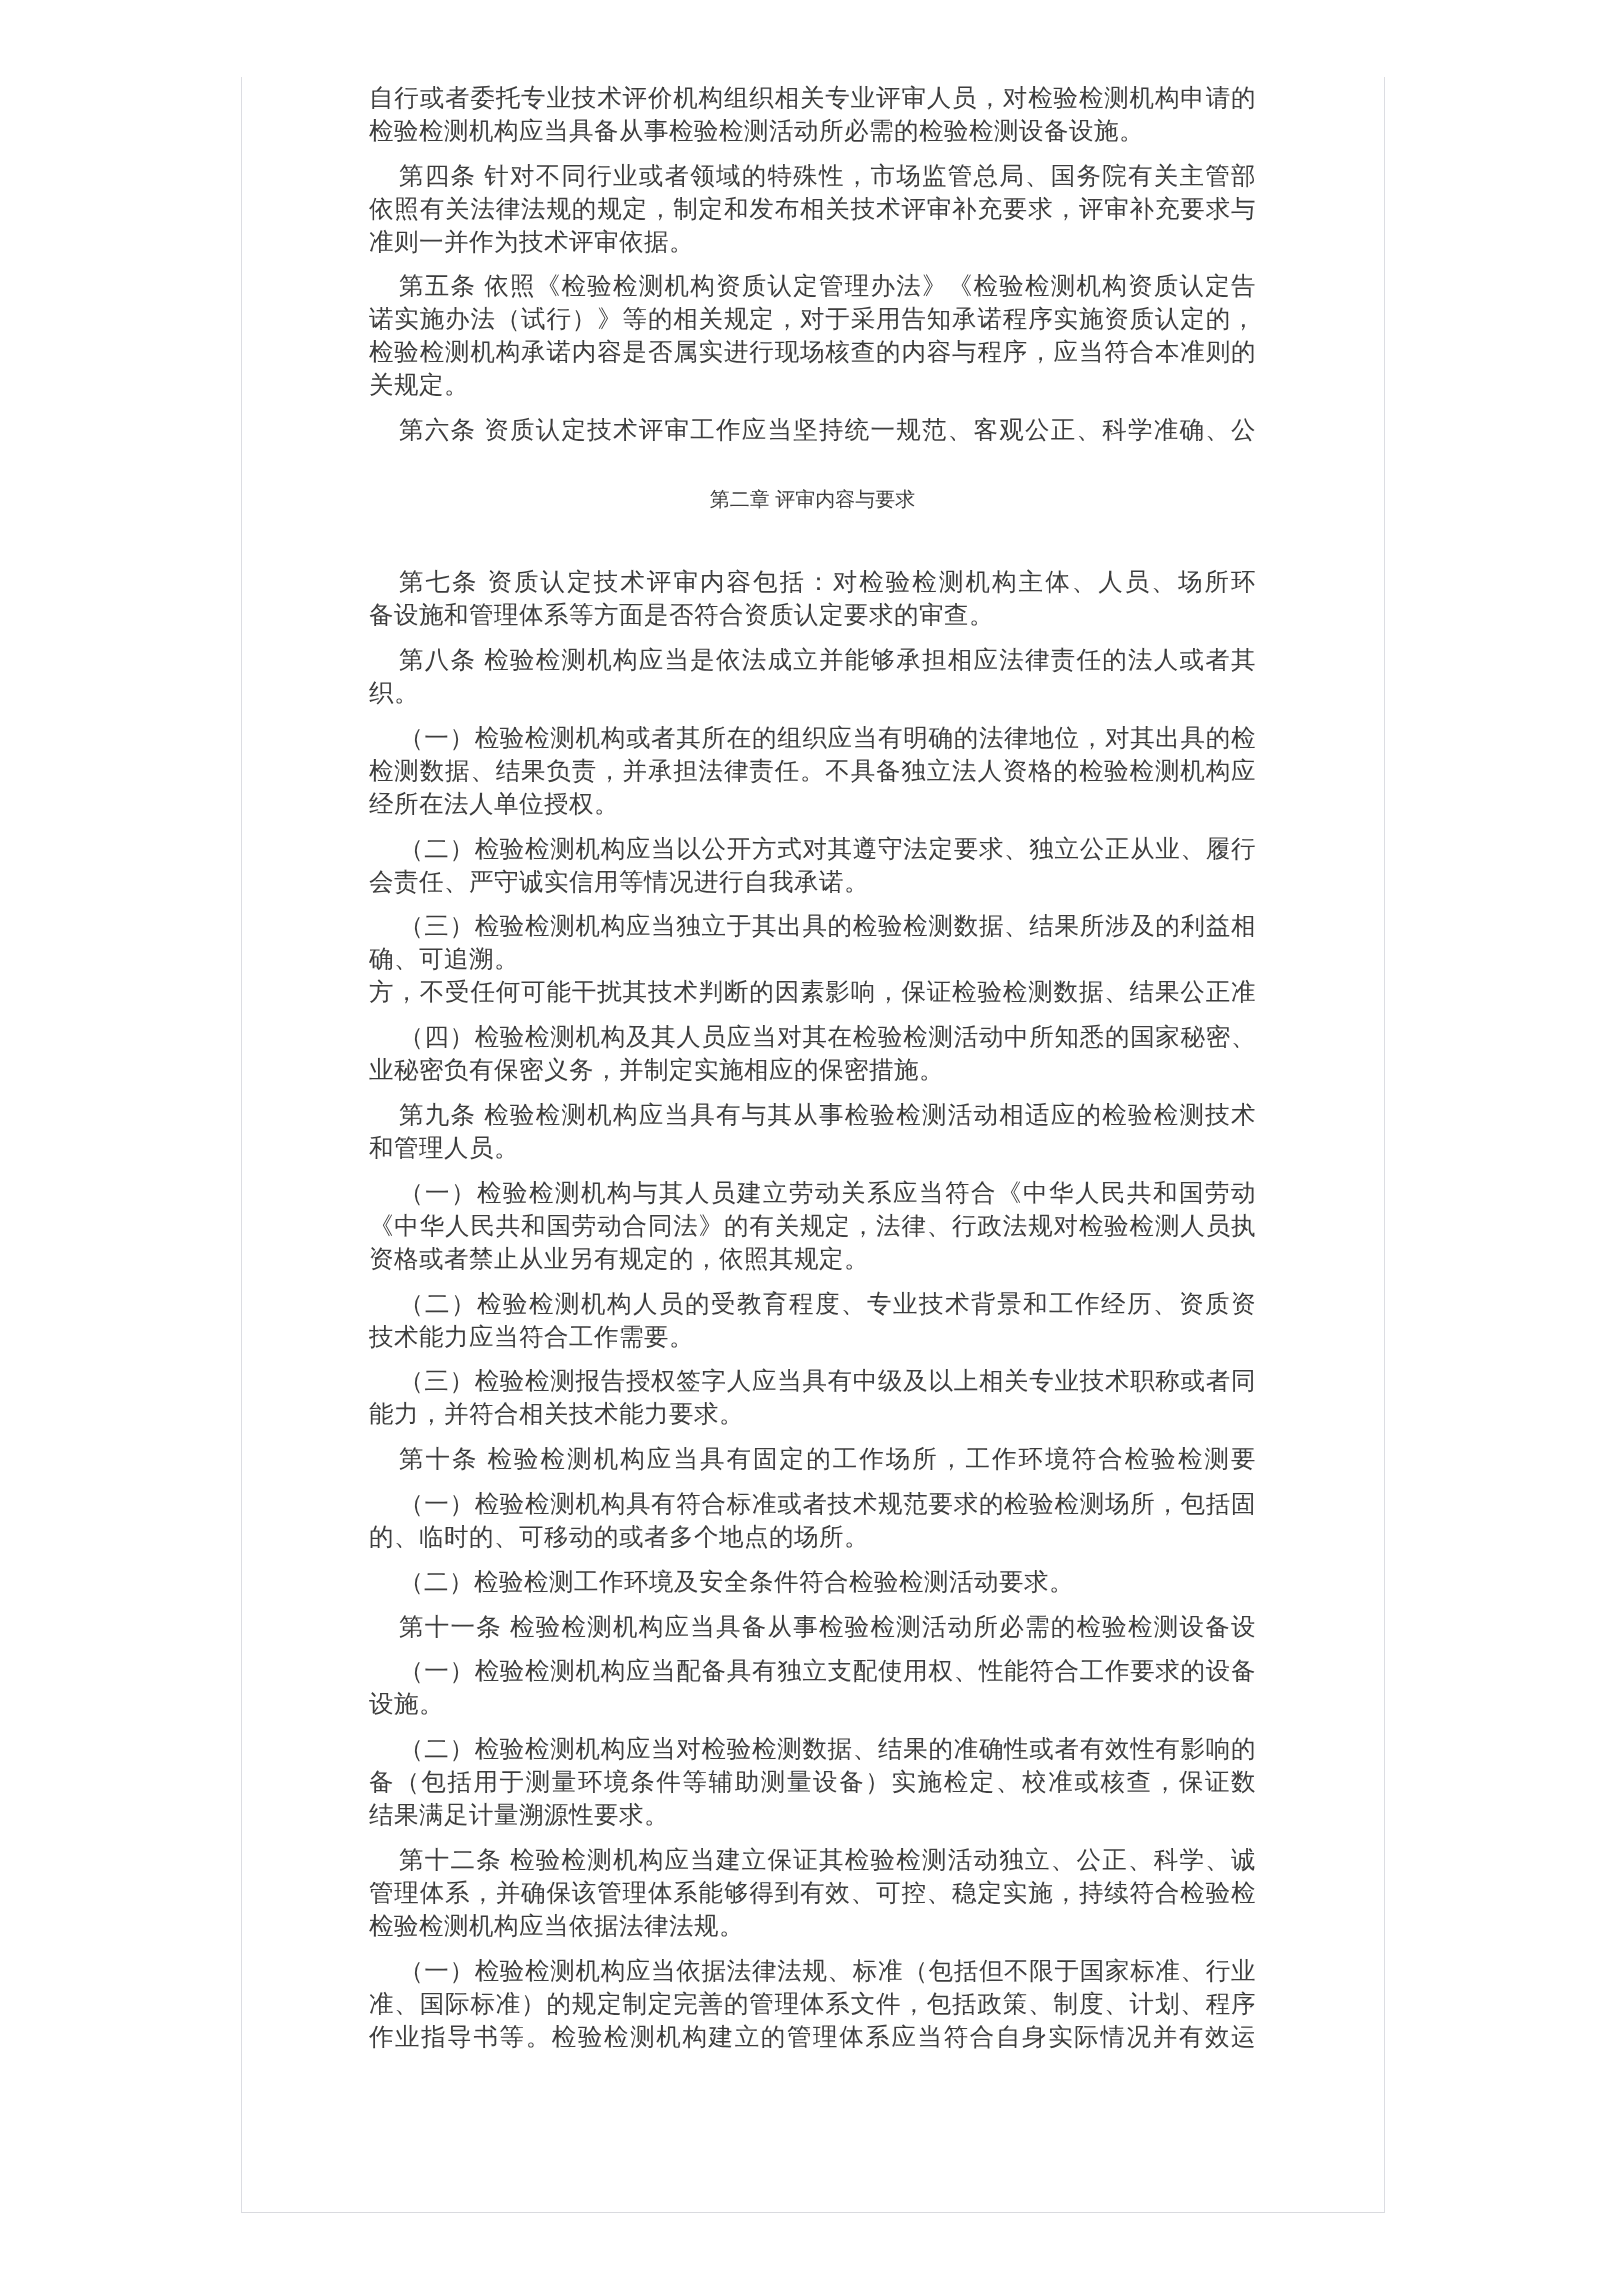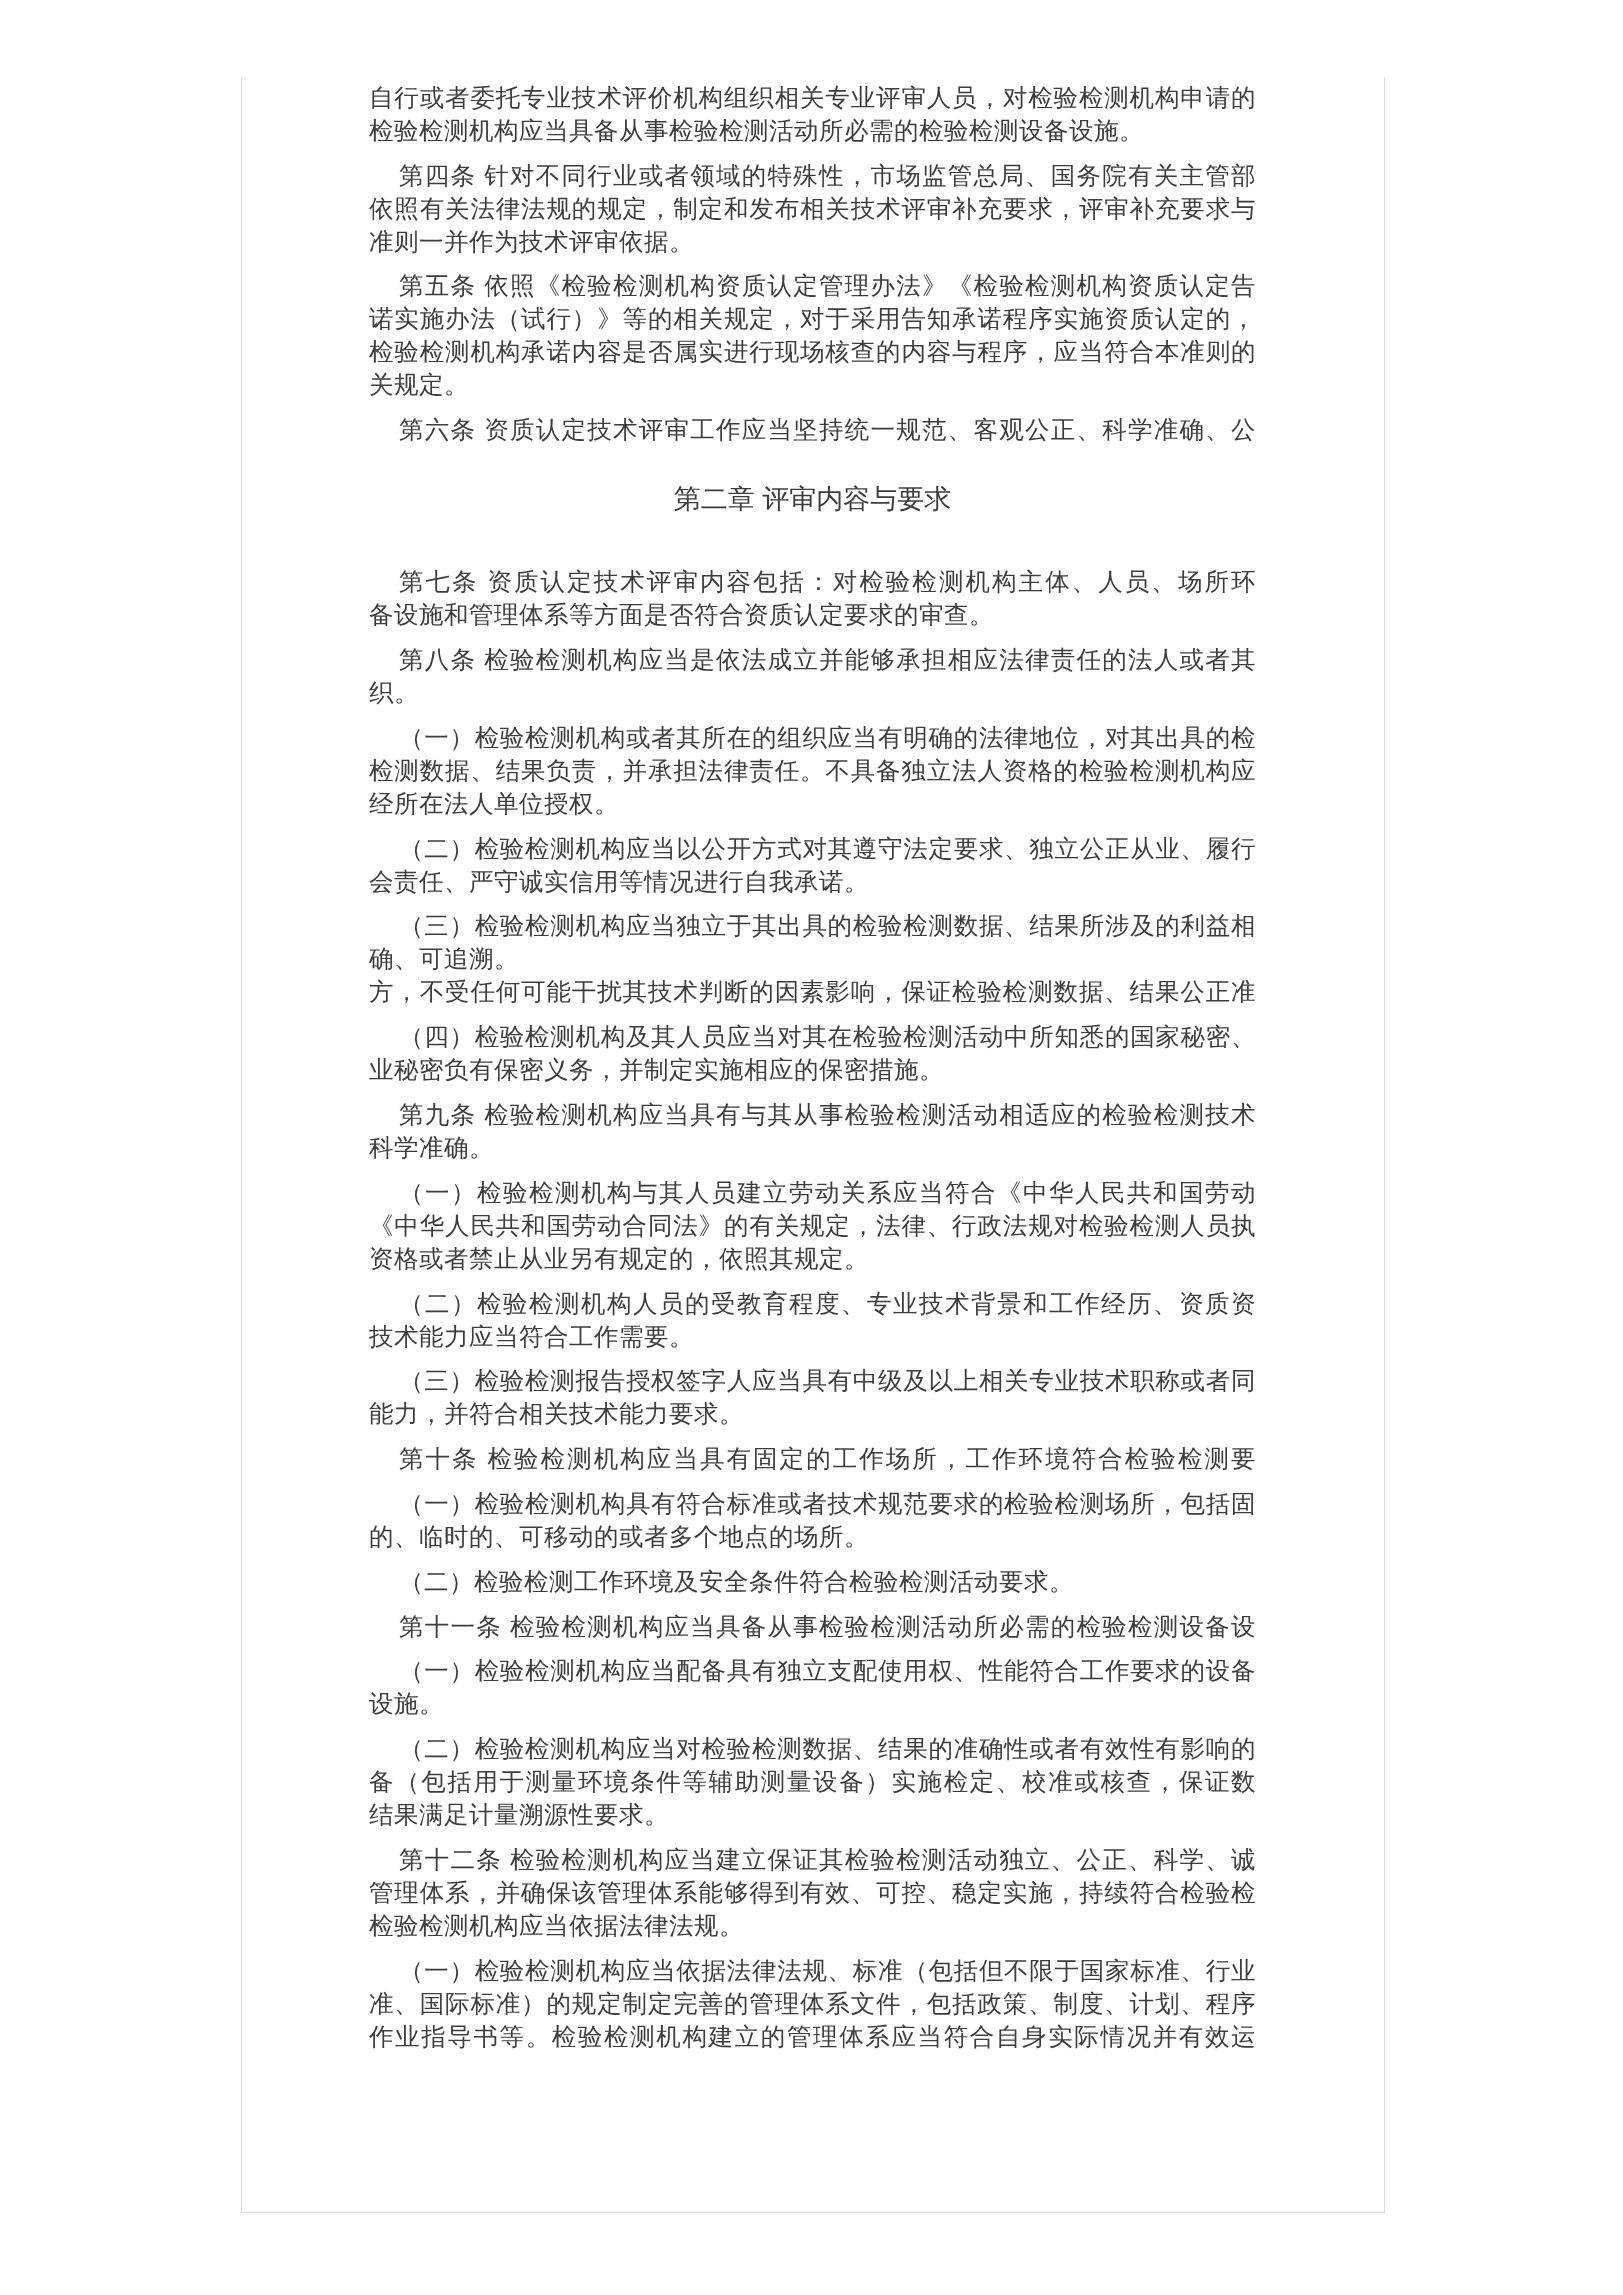--- a/index.html
+++ b/index.html
@@ -51,21 +51,21 @@
     text-align-last: left;
   }
   .para.indent .line:first-child {
     text-indent: 30px;
   }
   .chapter-heading {
     text-align: center;
     line-height: 33px;
     margin: 37px 0 49px 0;
     color: #3d3d3d;
-    font-size: 27px;
+    font-size: 20px;
   }
 </style>
 </head>
 <body>
 
 <div class="page">
   <div class="doc-body">
       <div class="para">
         <div class="line">自行或者委托专业技术评价机构组织相关专业评审人员，对检验检测机构申请的资</div>
         <div class="line para-end">检验检测机构应当具备从事检验检测活动所必需的检验检测设备设施。</div>
@@ -106,21 +106,21 @@
         <div class="line">（三）检验检测机构应当独立于其出具的检验检测数据、结果所涉及的利益相关</div>
         <div class="line para-end">确、可追溯。</div>
         <div class="line">方，不受任何可能干扰其技术判断的因素影响，保证检验检测数据、结果公正准</div>
       </div>
       <div class="para indent">
         <div class="line">（四）检验检测机构及其人员应当对其在检验检测活动中所知悉的国家秘密、商</div>
         <div class="line para-end">业秘密负有保密义务，并制定实施相应的保密措施。</div>
       </div>
       <div class="para indent">
         <div class="line">第九条 检验检测机构应当具有与其从事检验检测活动相适应的检验检测技术人员</div>
-        <div class="line para-end">科学准确。</div>
+        <div class="line para-end">和管理人员。</div>
       </div>
       <div class="para indent">
         <div class="line">（一）检验检测机构与其人员建立劳动关系应当符合《中华人民共和国劳动法》</div>
         <div class="line">《中华人民共和国劳动合同法》的有关规定，法律、行政法规对检验检测人员执业</div>
         <div class="line para-end">资格或者禁止从业另有规定的，依照其规定。</div>
       </div>
       <div class="para indent">
         <div class="line">（二）检验检测机构人员的受教育程度、专业技术背景和工作经历、资质资格、</div>
         <div class="line para-end">技术能力应当符合工作需要。</div>
       </div>

